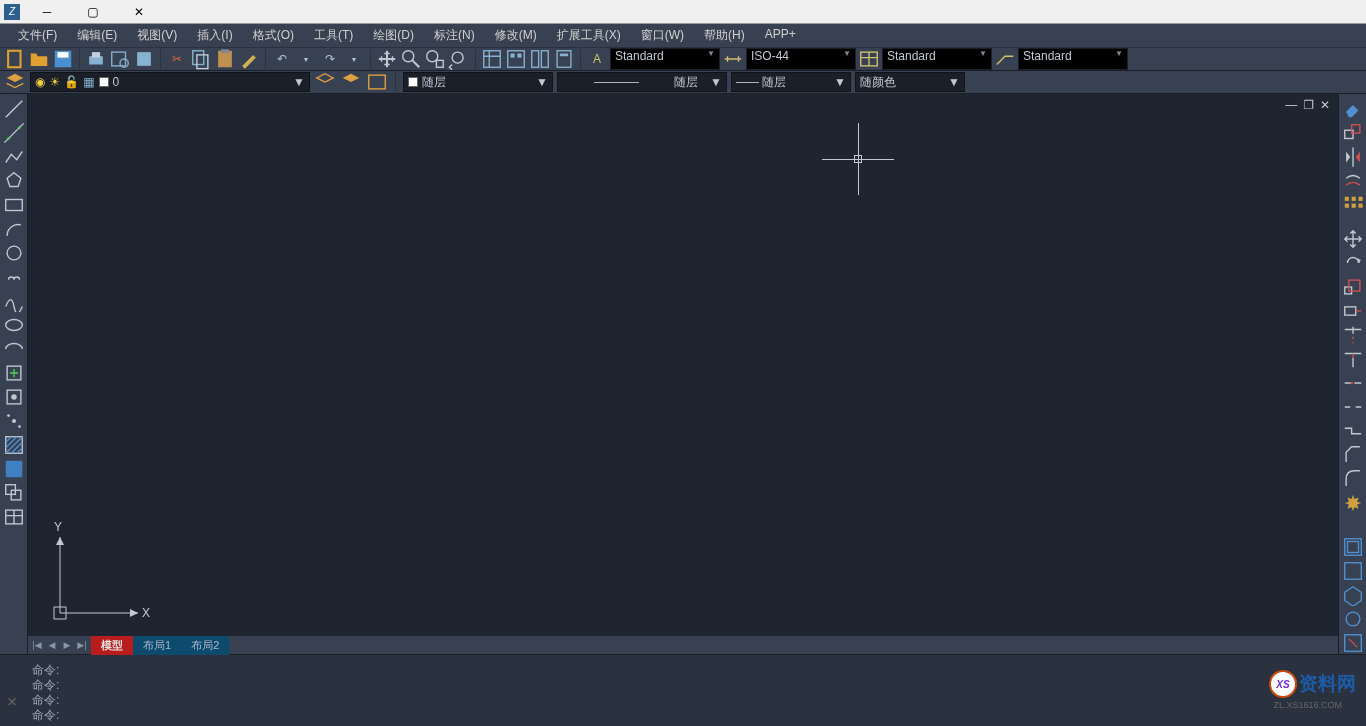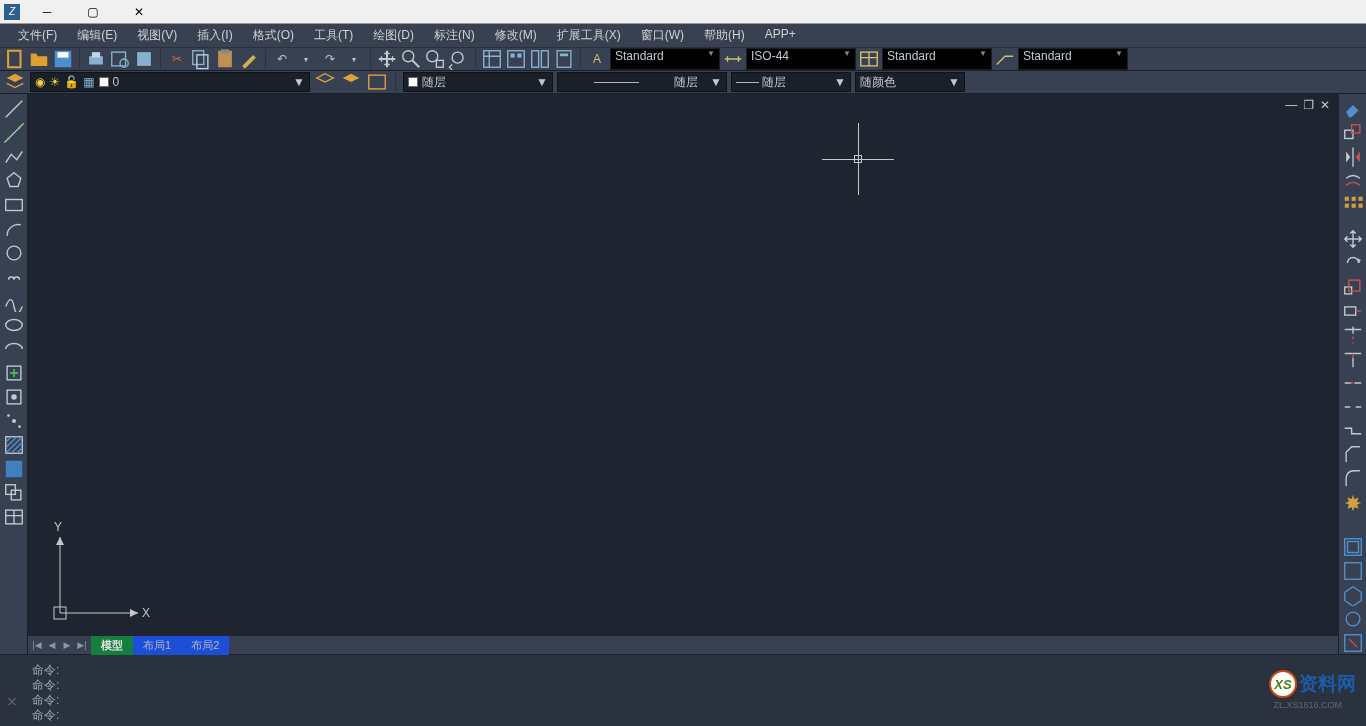--- a/index.html
+++ b/index.html
@@ -24,31 +24,31 @@
 .canvas-top{position:absolute;top:0;right:0;display:flex;gap:6px;padding:4px 8px;color:#c0c8d0}
 .crosshair{position:absolute;left:830px;top:65px;pointer-events:none}
 .crosshair .h{position:absolute;width:72px;height:1px;background:#c0c8d0;top:0;left:-36px}
 .crosshair .v{position:absolute;height:72px;width:1px;background:#c0c8d0;top:-36px;left:0}
 .crosshair .box{position:absolute;width:8px;height:8px;border:1px solid #c0c8d0;top:-4px;left:-4px}
 .ucs{position:absolute;left:14px;bottom:22px;color:#c0c8d0}
 .ucs svg{color:#c0c8d0}
 .tabs{position:absolute;bottom:0;left:0;height:18px;display:flex;align-items:center;background:#374151;width:100%}
 .tabnav{display:flex;gap:1px;padding:0 2px}
 .tabnav span{width:14px;height:14px;display:flex;align-items:center;justify-content:center;color:#8a95a5;font-size:9px;cursor:pointer}
-.tab{padding:2px 10px;color:#b0b8c5;background:#1d4ed8;cursor:pointer;font-size:11px}
-.tab.active{background:#15803d;color:#e0e0e0;font-weight:bold}
+.tab{padding:2px 10px;color:#b0b8c5;background:#0c4a6e;cursor:pointer;font-size:11px}
+.tab.active{background:#b91c1c;color:#e0e0e0;font-weight:bold}
 .cmdwin{height:92px;background:#2a3240;border-top:1px solid #1a1f28;display:flex}
 .cmdhist{flex:1;padding:8px 8px;color:#9aa5b5;font-size:11px;line-height:15px;overflow:hidden}
 .cmdhist div{white-space:pre}
 .cmd-grip{width:24px;display:flex;align-items:center;justify-content:center;color:#666;font-size:14px;cursor:ns-resize}
 .cmd-body{flex:1;display:flex;flex-direction:column;position:relative}
 .cmd-prompt{color:#c0c8d0;font-size:11px}
 @keyframes blink{50%{opacity:0}}
 .watermark{position:absolute;right:10px;bottom:28px;display:flex;align-items:center;gap:2px;font-size:12px}
-.wm-circle{width:28px;height:28px;border-radius:50%;border:2px solid #c8490e;display:flex;align-items:center;justify-content:center;font-weight:bold;font-style:italic;color:#4d7c0f;background:#fff;font-size:13px}
+.wm-circle{width:28px;height:28px;border-radius:50%;border:2px solid #c8490e;display:flex;align-items:center;justify-content:center;font-weight:bold;font-style:italic;color:#6d28d9;background:#fff;font-size:10px}
 .wm-text{color:#1c5ca8;font-weight:bold;font-size:19px}
 .wm-url{position:absolute;right:24px;bottom:16px;color:#666;font-size:9px}
 .color-sq{width:10px;height:10px;border:1px solid #666;display:inline-block}
 .layer-combo{display:flex;align-items:center;height:20px;background:#1a1f28;border:1px solid #0f131a;padding:0 4px;color:#c0c8d0;gap:4px;cursor:pointer}
 </style>
 </head>
 <body>
 
 <div class="titlebar">
   <div class="titlebar-icon">Z</div>

